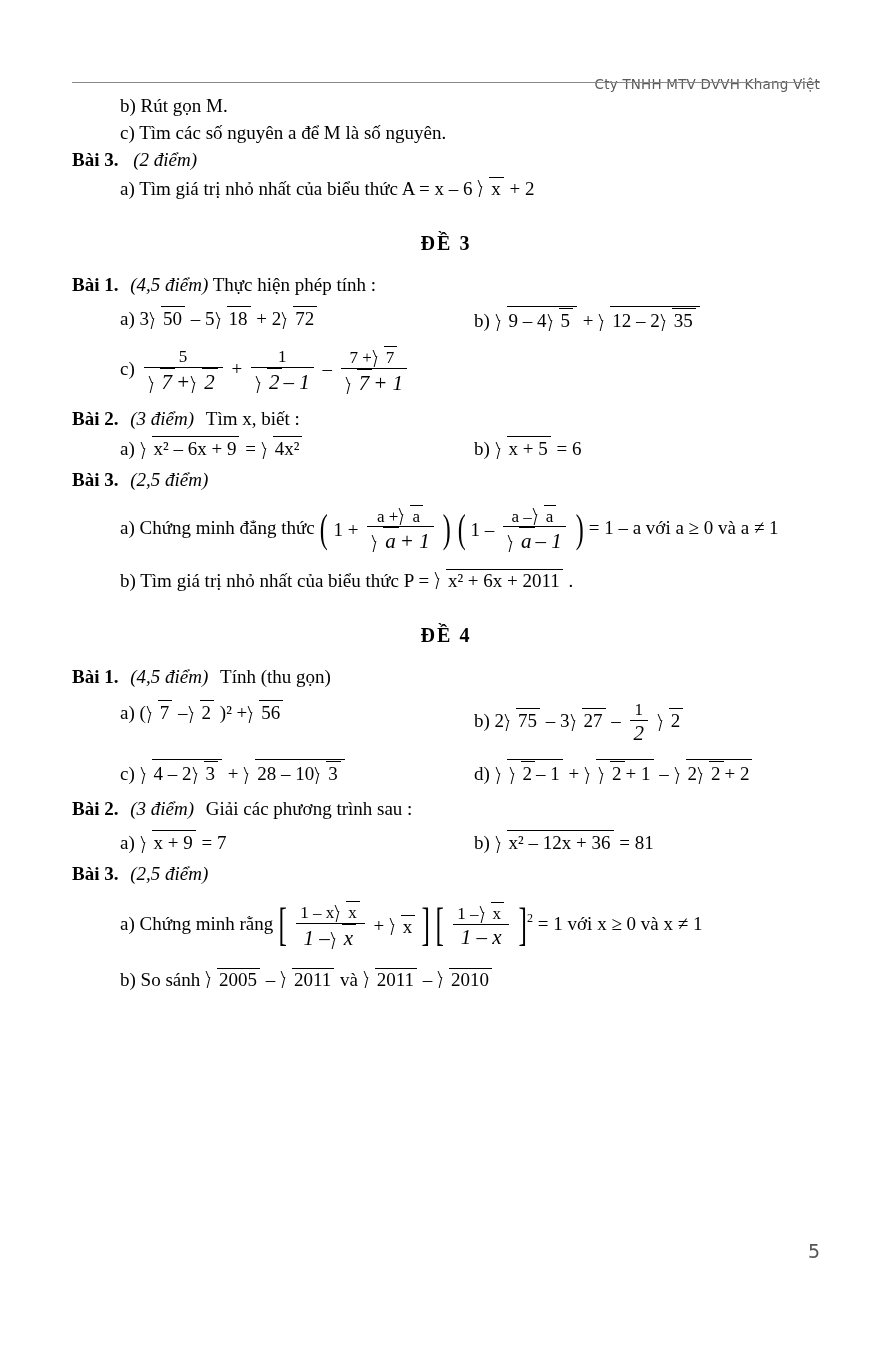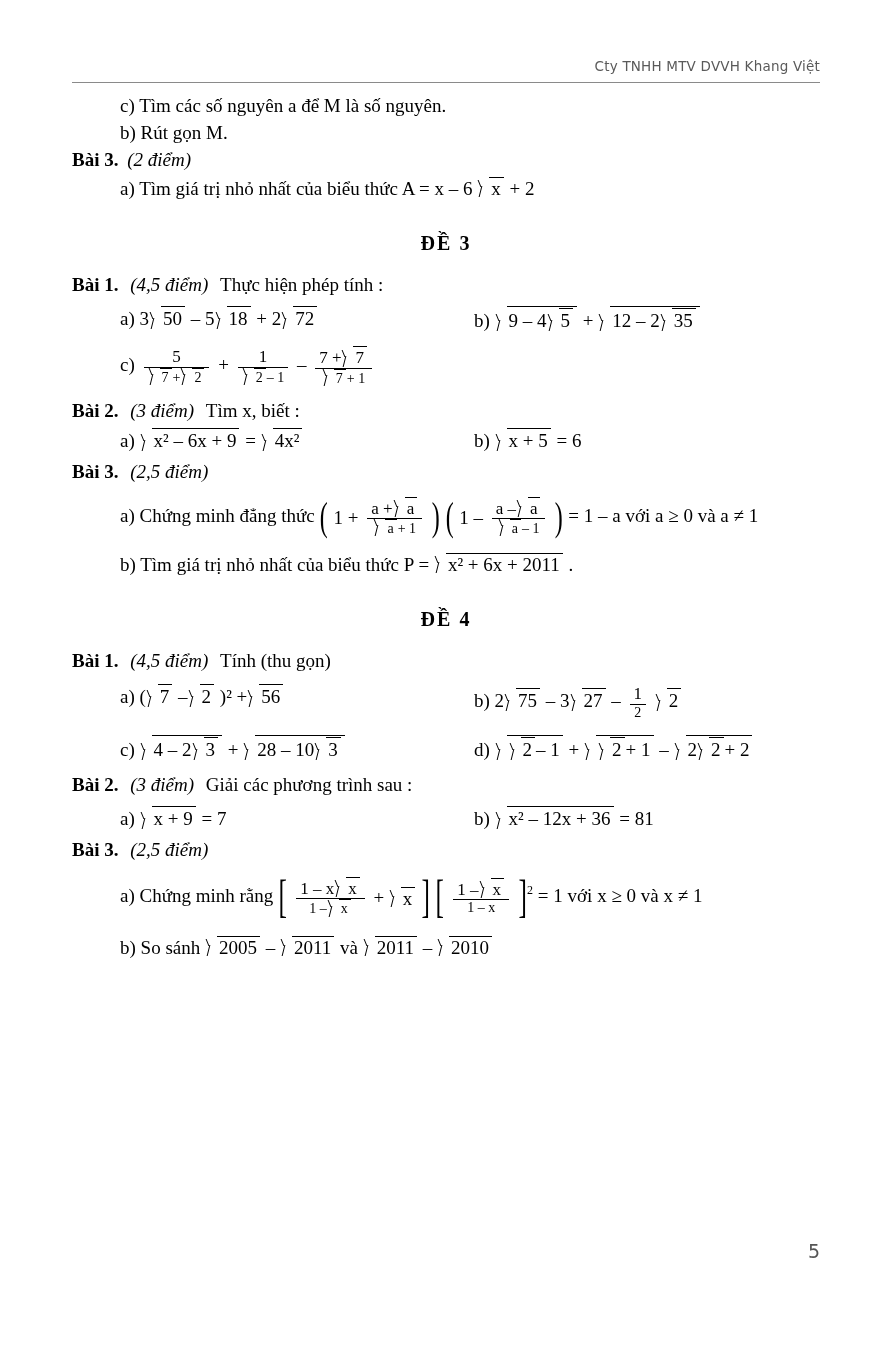--- a/index.html
+++ b/index.html
@@ -14,21 +14,21 @@
   .page {
     position: relative;
     width: 892px;
     height: 1349px;
     margin: 0 auto;
     background: #ffffff;
     overflow: hidden;
   }
   .header {
     position: absolute;
-    top: 58px;
+    top: 76px;
     left: 72px;
     width: 748px;
     text-align: right;
     font-family: "DejaVu Sans", sans-serif;
     font-size: 13.5px;
     color: #5a5a5a;
     letter-spacing: 0.2px;
   }
   .header-rule {
     position: absolute;
@@ -118,21 +118,21 @@
   }
   .sup { font-size: 12px; vertical-align: super; }
   .frac {
     display: inline-block;
     vertical-align: middle;
     text-align: center;
     margin: 0 4px;
     line-height: 1.15;
   }
   .frac .num { display: block; padding: 0 4px; font-size: 17px;}
-  .frac .den { display: block; border-top: 1.2px solid #000; padding: 0 4px; font-size: 14px;}
+  .frac .den { display: block; border-top: 1.2px solid #000; padding: 0 4px; font-size: 21px; font-style: italic;}
   .paren-big {
     display: inline-block;
     font-size: 40px;
     line-height: 0.8;
     vertical-align: middle;
     font-weight: 300;
     transform: scaleX(0.6);
     margin: 0 -2px;
   }
   .brk-big {
@@ -159,41 +159,41 @@
 </head>
 <body>
 
 <div class="page">
 
   <div class="header">Cty TNHH MTV DVVH Khang  Việt</div>
   <div class="header-rule"></div>
 
   <div class="content">
 
+    <div class="line indent1">b) Rút gọn M.</div>
     <div class="line indent1">c) Tìm các số nguyên a để M là số nguyên.</div>
-    <div class="line indent1">b) Rút gọn M.</div>
 
     <div class="line indent0">
       <span class="bai">Bài 3.</span>
-      <span class="diem" style="margin-left:4px">(2 điểm)</span>
+      <span class="diem" style="margin-left:10px">(2 điểm)</span>
     </div>
 
     <div class="line indent1">
       <span>a) Tìm giá trị nhỏ nhất của biểu thức A = x – 6</span>
       <span class="sqrt"><span class="rad">x</span></span>
       <span>+ 2</span>
     </div>
 
 
     <div class="de-title gap-lg">ĐỀ  3</div>
 
     <div class="line indent0">
       <span class="bai">Bài 1.</span>
       <span class="diem" style="margin-left:7px">(4,5 điểm)</span>
-      <span style="margin-left:7px">Thực hiện phép tính :</span>
+      <span style="">Thực hiện phép tính :</span>
     </div>
 
     <div class="row" style="margin-top:12px">
       <div class="col-a">
         <span>a) 3</span><span class="sqrt"><span class="rad">50</span></span>
         <span>– 5</span><span class="sqrt"><span class="rad">18</span></span>
         <span>+ 2</span><span class="sqrt"><span class="rad">72</span></span>
       </div>
       <div class="col-b">
         <span>b)</span>

